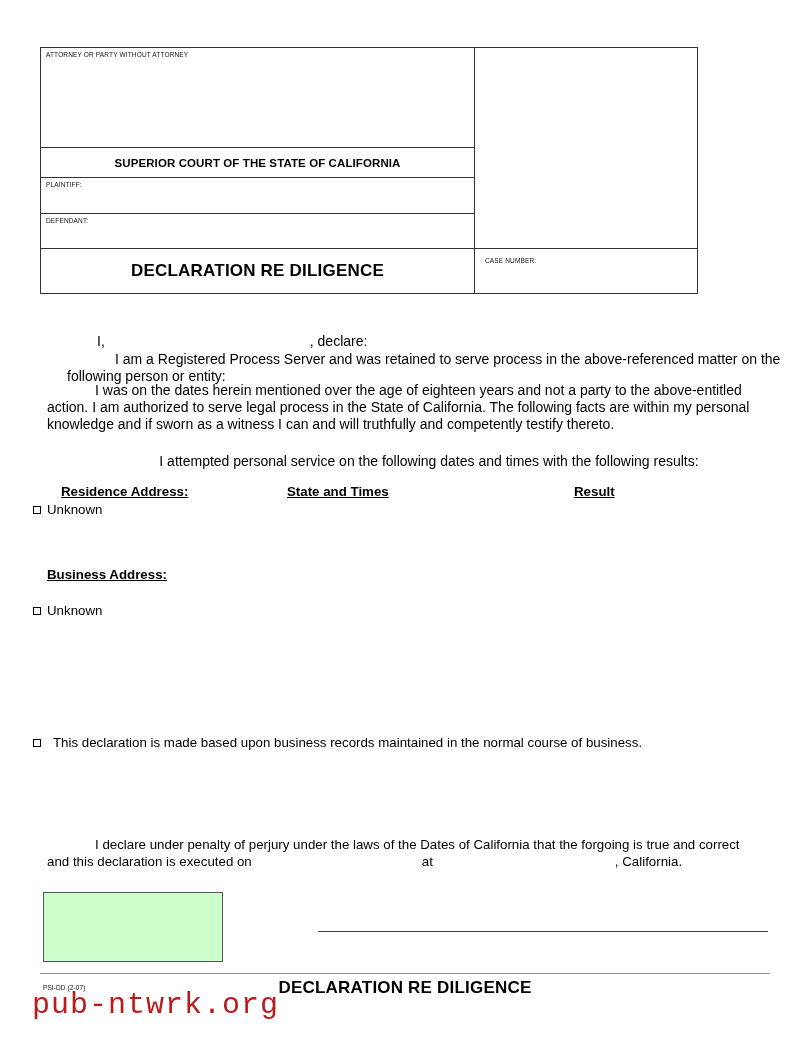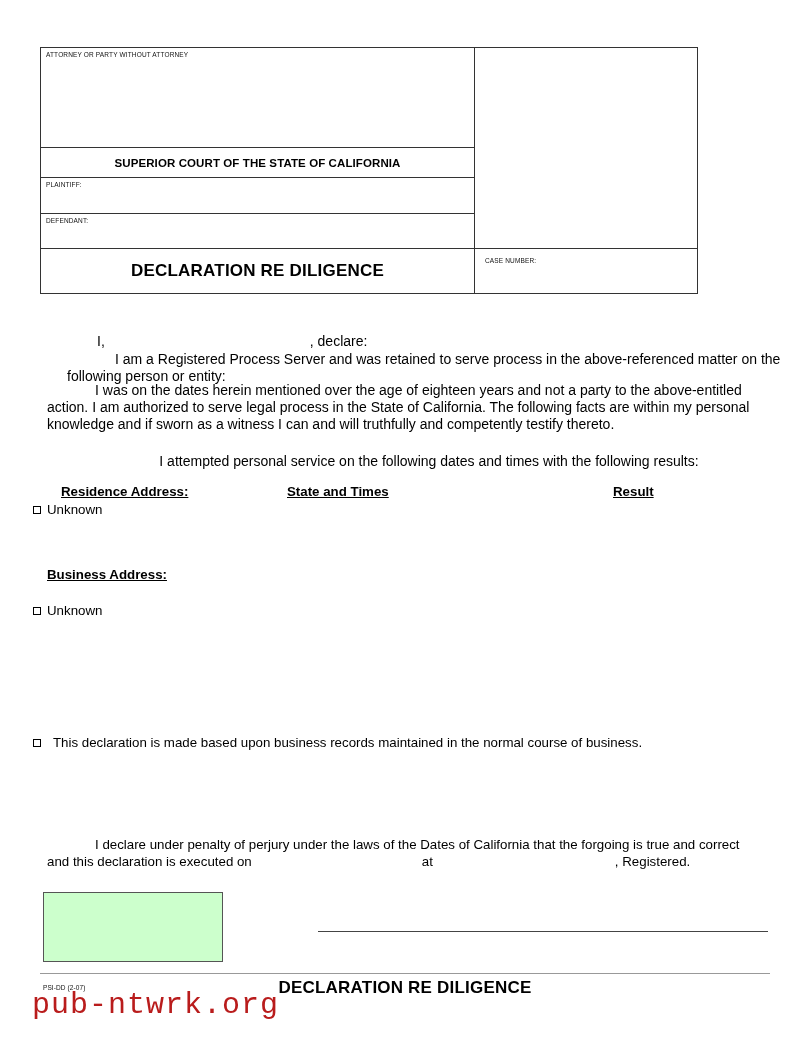--- a/index.html
+++ b/index.html
@@ -147,21 +147,21 @@
   }
   .col-head {
     position: absolute;
     font-size: 13.3px;
     font-weight: bold;
     text-decoration: underline;
     white-space: nowrap;
   }
   .col-res { left: 0px; margin-left: 14px; }
   .col-dates { left: 240px; }
-  .col-result { left: 527px; margin-left: 39px; }
+  .col-result { left: 527px; }
 
   .section-head {
     position: absolute;
     left: 47px;
     font-size: 13.3px;
     font-weight: bold;
     text-decoration: underline;
     white-space: nowrap;
   }
   .head-business { top: 567px; }
@@ -343,21 +343,21 @@
     <span>Unknown</span>
   </div>
 
   <div class="cb-row cb-records">
     <span class="checkbox"></span>
     <span>This declaration is made based upon business records maintained in the normal course of business.</span>
   </div>
 
   <div class="p-perjury">
     <span class="indent"></span><span>I declare under penalty of perjury under the laws of the Dates of California that the forgoing is true and</span>
-    <span>correct and this declaration is executed on</span><span class="gap-date"></span><span>at</span><span class="gap-city"></span><span>, Registered.</span>
+    <span>correct and this declaration is executed on</span><span class="gap-date"></span><span>at</span><span class="gap-city"></span><span>, California.</span>
   </div>
 
   <div class="sig-box"></div>
 
   <div class="sig-line"></div>
 
   <div class="footer-rule"></div>
 
   <div class="footer-code">PSI-DD (2-07)</div>
 

